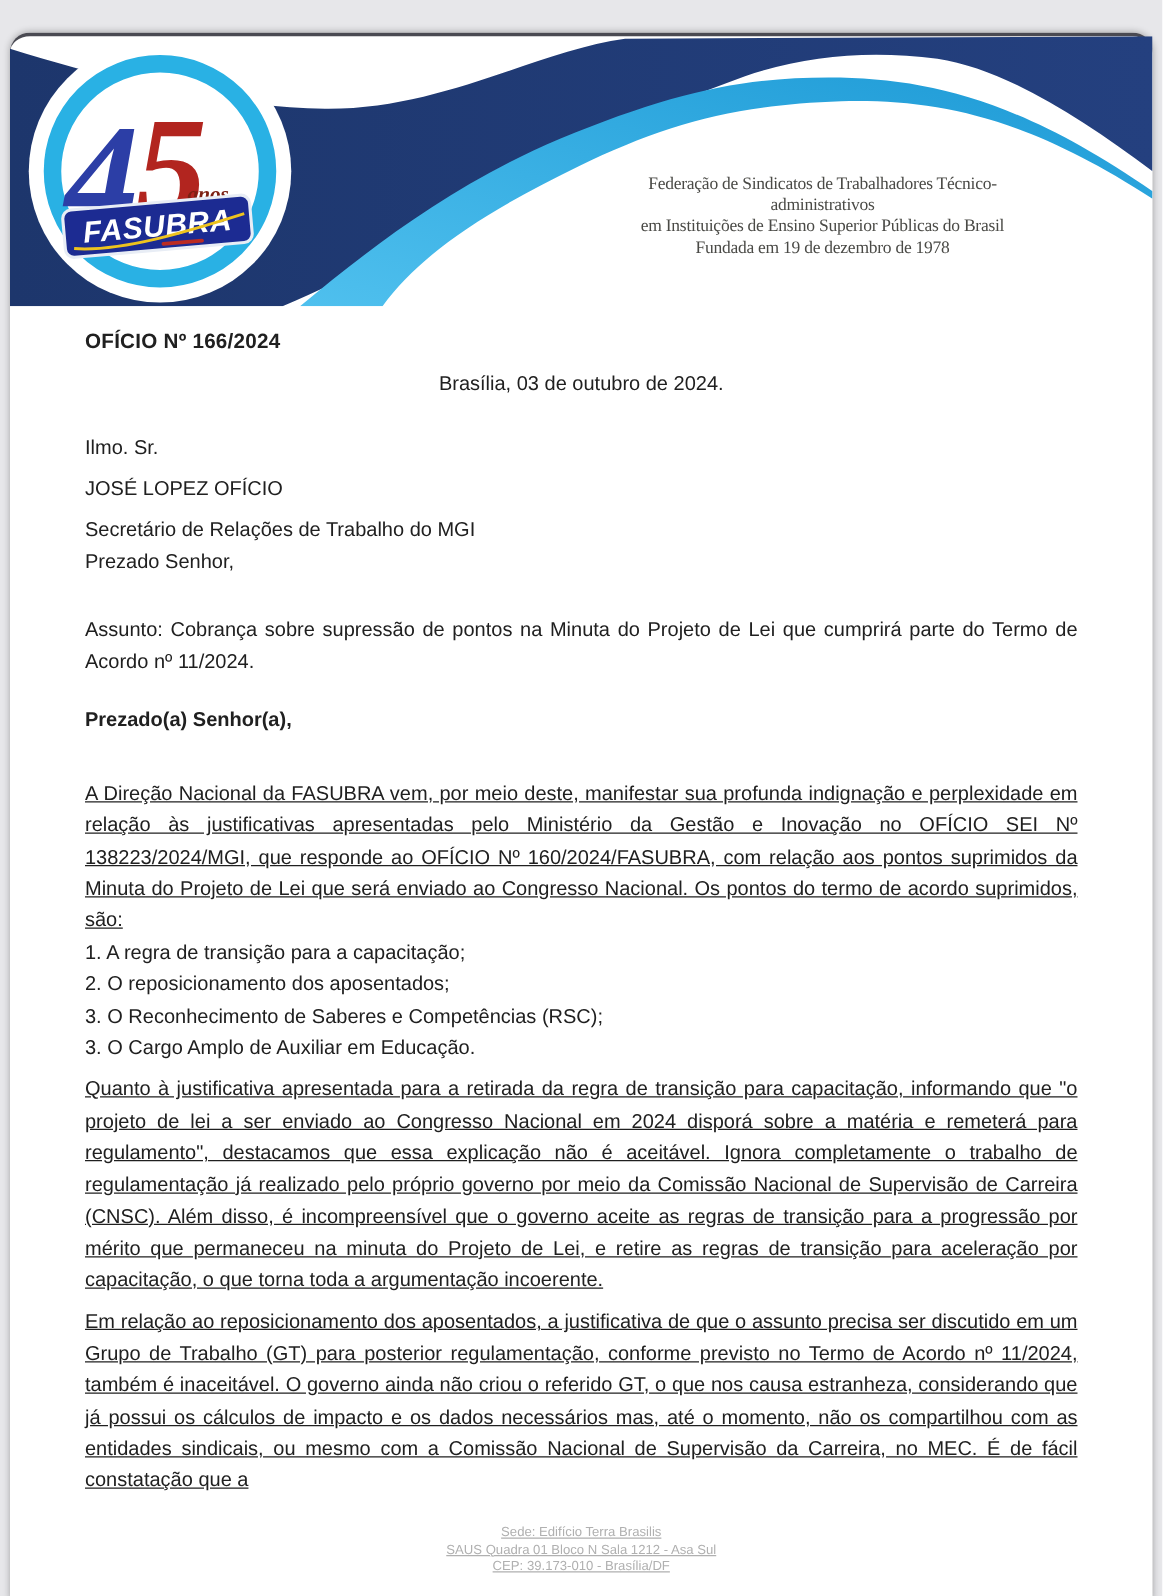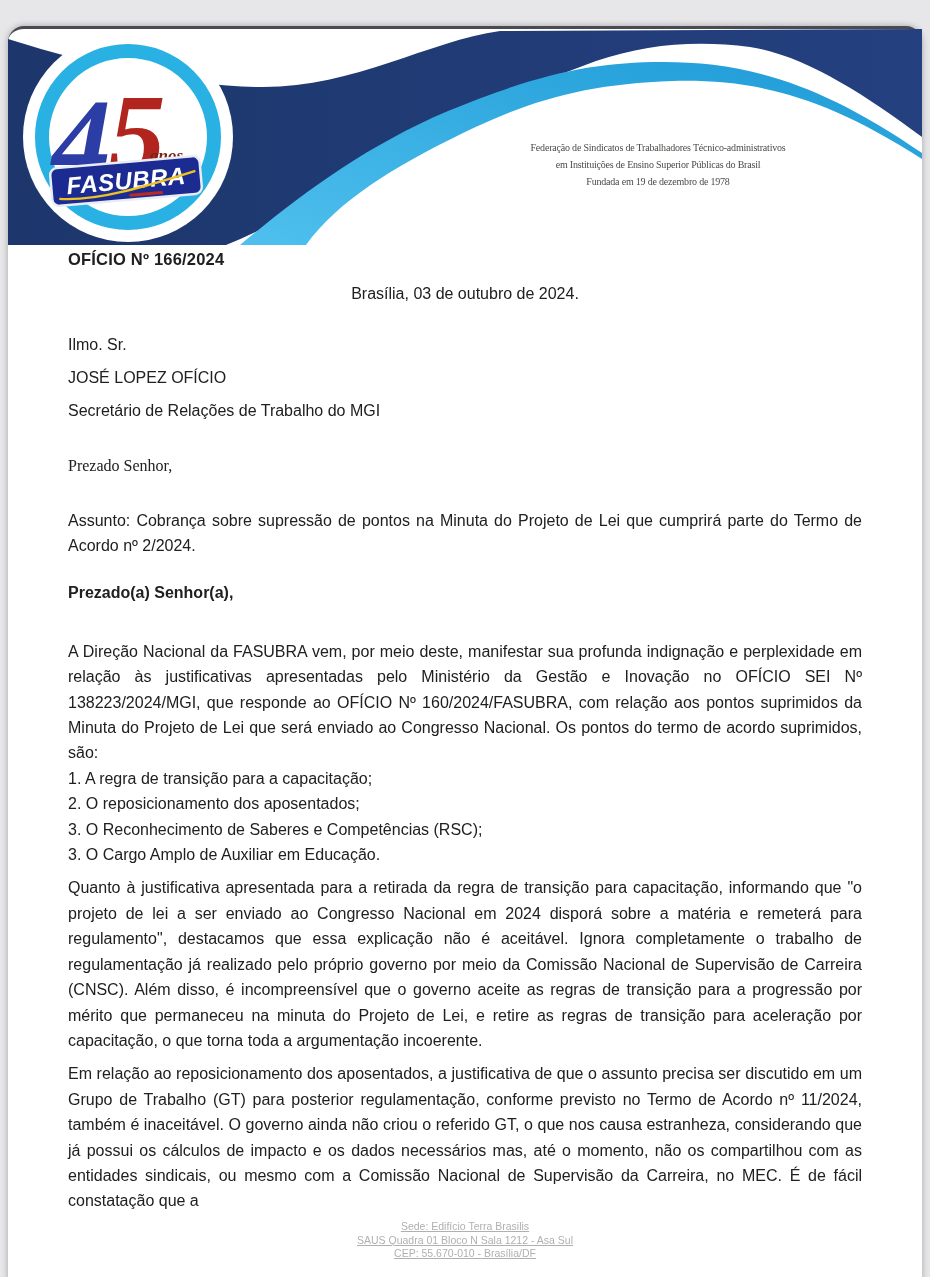--- a/index.html
+++ b/index.html
@@ -4,30 +4,30 @@
 <style>
   html,body{margin:0;padding:0;}
   body{font-family:"Liberation Sans",sans-serif;}
   .stage{position:relative;width:930px;height:1277px;background:#e7e7ea;overflow:hidden;}
   .page{position:absolute;left:8px;top:26px;width:914px;height:1251px;background:#ffffff;
         border-radius:16px 16px 0 0;border-top:3px solid #4a4a52;
         box-shadow:0 0 6px rgba(0,0,0,.30);}
   .header{position:relative;width:914px;height:216px;}
   .header svg{display:block;}
   .org{position:absolute;left:485px;top:110px;width:330px;text-align:center;
-       font-family:"Liberation Serif",serif;font-size:10px;line-height:17px;
+       font-family:"Liberation Serif",serif;font-size:14px;line-height:17px;
        color:#4a4a46;letter-spacing:-0.2px;}
   .letter{padding:0 60px;font-size:16px;color:#202020;}
-  .oficio{margin-top:5px;font-weight:bold;font-size:16.5px;letter-spacing:.2px;}
+  .oficio{margin-top:19px;font-weight:bold;font-size:16.5px;letter-spacing:.2px;}
   .date{text-align:center;margin-top:16px;}
   .recipient{margin-top:25px;line-height:33px;}
-  .sal1{margin-top:30px;font-family:Liberation Serif, serif;}
+  .sal1{}
   .subject{margin-top:33px;text-align:justify;line-height:25.4px;}
   .sal2{margin-top:25px;font-weight:bold;}
-  .para{text-align:justify;line-height:25.4px;}
+  .para{text-align:justify;line-height:25.4px;text-decoration:underline;}
   .p1{margin-top:37px;}
   .list{line-height:25.4px;}
   .p2,.p3{margin-top:8px;}
   .footer{position:absolute;left:0;right:0;top:1191px;text-align:center;
           font-size:10.5px;line-height:13.5px;color:#b0b0b0;text-decoration:underline;}
 </style>
 </head>
 <body>
 
 <div class="stage">
@@ -93,36 +93,36 @@
       <div class="date">Brasília, 03 de outubro de 2024.</div>
 
       <div class="recipient">
         <div>Ilmo. Sr.</div>
         <div>JOSÉ LOPEZ OFÍCIO</div>
         <div>Secretário de Relações de Trabalho do MGI</div>
       </div>
 
       <div class="sal1">Prezado Senhor,</div>
 
-      <div class="subject">Assunto: Cobrança sobre supressão de pontos na Minuta do Projeto de Lei que cumprirá parte do Termo de Acordo nº 2/2024.</div>
+      <div class="subject">Assunto: Cobrança sobre supressão de pontos na Minuta do Projeto de Lei que cumprirá parte do Termo de Acordo nº 11/2024.</div>
 
       <div class="sal2">Prezado(a) Senhor(a),</div>
 
       <div class="para p1">A Direção Nacional da FASUBRA vem, por meio deste, manifestar sua profunda indignação e perplexidade em relação às justificativas apresentadas pelo Ministério da Gestão e Inovação no OFÍCIO SEI Nº 138223/2024/MGI, que responde ao OFÍCIO Nº 160/2024/FASUBRA, com relação aos pontos suprimidos da Minuta do Projeto de Lei que será enviado ao Congresso Nacional. Os pontos do termo de acordo suprimidos, são:</div>
       <div class="list">
         <div>1. A regra de transição para a capacitação;</div>
         <div>2. O reposicionamento dos aposentados;</div>
         <div>3. O Reconhecimento de Saberes e Competências (RSC);</div>
         <div>3. O Cargo Amplo de Auxiliar em Educação.</div>
       </div>
 
       <div class="para p2">Quanto à justificativa apresentada para a retirada da regra de transição para capacitação, informando que "o projeto de lei a ser enviado ao Congresso Nacional em 2024 disporá sobre a matéria e remeterá para regulamento", destacamos que essa explicação não é aceitável. Ignora completamente o trabalho de regulamentação já realizado pelo próprio governo por meio da Comissão Nacional de Supervisão de Carreira (CNSC). Além disso, é incompreensível que o governo aceite as regras de transição para a progressão por mérito que permaneceu na minuta do Projeto de Lei, e retire as regras de transição para aceleração por capacitação, o que torna toda a argumentação incoerente.</div>
       <div class="para p3">Em relação ao reposicionamento dos aposentados, a justificativa de que o assunto precisa ser discutido em um Grupo de Trabalho (GT) para posterior regulamentação, conforme previsto no Termo de Acordo nº 11/2024, também é inaceitável. O governo ainda não criou o referido GT, o que nos causa estranheza, considerando que já possui os cálculos de impacto e os dados necessários mas, até o momento, não os compartilhou com as entidades sindicais, ou mesmo com a Comissão Nacional de Supervisão da Carreira, no MEC. É de fácil constatação que a</div>
     </div>
 
     <div class="footer">
       <div>Sede: Edifício Terra Brasilis</div>
       <div>SAUS Quadra 01 Bloco N Sala 1212 - Asa Sul</div>
-      <div>CEP: 55.670-010 - Brasília/DF</div>
+      <div>CEP: 39.173-010 - Brasília/DF</div>
     </div>
 
   </div>
 </div>
 
 </body></html>

